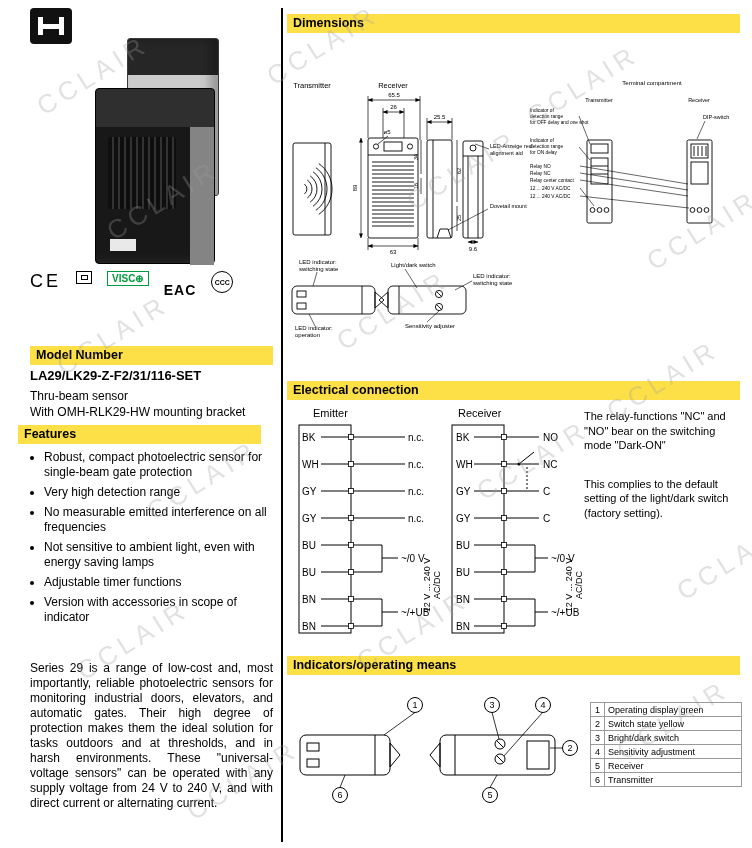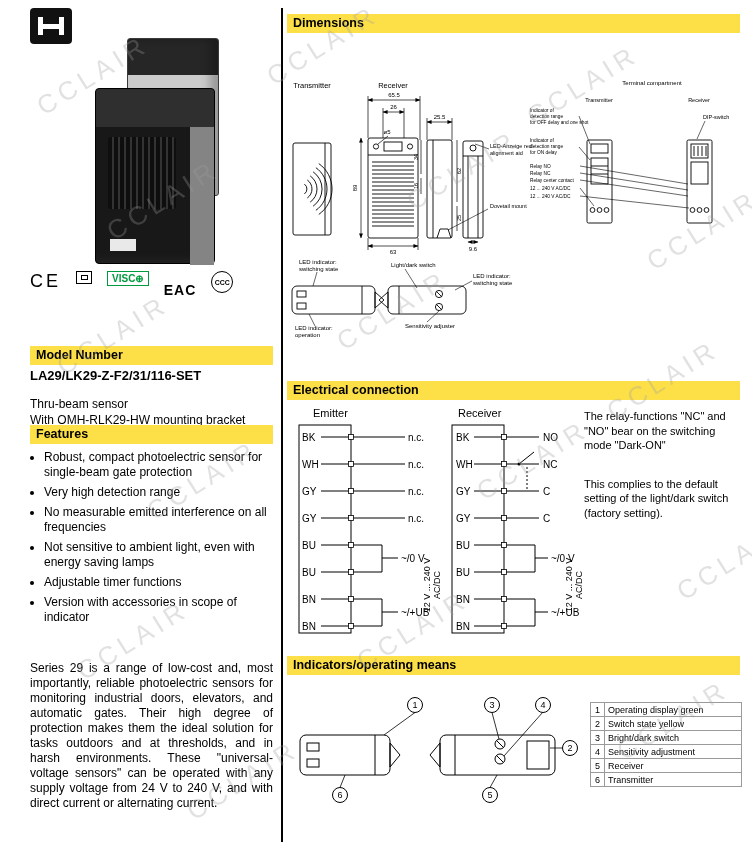--- a/index.html
+++ b/index.html
@@ -44,21 +44,21 @@
   .ce { font-size:18px; letter-spacing:3px; }
   .sq { width:16px; height:13px; border:1.6px solid #000; display:inline-flex; align-items:center; justify-content:center; }
   .sq-in { width:7px; height:5px; border:1.2px solid #000; display:inline-block; }
   .visco { border:1.5px solid #009b3e; color:#009b3e; font-weight:bold; font-size:10px; padding:1px 4px; }
   .eac { font-weight:bold; font-size:14px; letter-spacing:1px;margin-top:11px; }
   .ccc { width:22px; height:22px; border:1.5px solid #000; border-radius:50%; font-size:7px; font-weight:bold;
     display:inline-flex; align-items:center; justify-content:center; }
 
   
   .model-number { position:absolute; left:30px; top:368px; width:243px; font-size:13px; font-weight:bold; }
-  .model-line { position:absolute; left:30px; width:243px; font-size:12px;margin-top:8px; }
+  .model-line { position:absolute; left:30px; width:243px; font-size:12px; }
   .features-list { position:absolute; left:30px; top:450px; width:243px; font-size:12px; line-height:15px;
     list-style:disc outside; padding-left:14px; }
   .features-list li { margin-bottom:5px; }
   .prod-info { position:absolute; left:30px; top:661px; width:243px; font-size:12px; line-height:15px; text-align:justify; }
 
   .elec-note { position:absolute; left:584px; top:409px; width:158px; font-size:11px; line-height:1.32; }
   .elec-note p + p { margin-top:24px; }
 
   .ind-table { position:absolute; left:590px; top:702px; width:152px; border-collapse:collapse; font-size:9px; }
   .ind-table td { border:0.8px solid #9a9a9a; padding:1.5px 3px; height:13px; }
@@ -96,21 +96,21 @@
     <span class="visco">VISC⊕</span>
     <span class="eac">EAC</span>
     <span class="ccc">CCC</span>
   </div>
 
   <div class="sec-header" style="left:30px;top:346px;width:243px">Model Number</div>
   <div class="model-number">LA29/LK29-Z-F2/31/116-SET</div>
   <div class="model-line" style="top:389px">Thru-beam sensor</div>
   <div class="model-line" style="top:405px">With OMH-RLK29-HW mounting bracket</div>
 
-  <div class="sec-header" style="left:30px;top:425px;width:243px">Features</div>
+  <div class="sec-header" style="left:18px;top:425px;width:243px">Features</div>
   <ul class="features-list">
     <li>Robust, compact photoelectric sensor for single-beam gate protection</li>
     <li>Very high detection range</li>
     <li>No measurable emitted interference on all frequencies</li>
     <li>Not sensitive to ambient light, even with energy saving lamps</li>
     <li>Adjustable timer functions</li>
     <li>Version with accessories in scope of indicator</li>
   </ul>
 
   <div class="prod-info">Series 29 is a range of low-cost and, most importantly, reliable photoelectric sensors for monitoring industrial doors, elevators, and automatic gates. Their high degree of protection makes them the ideal solution for tasks outdoors and at thresholds, and in harsh environments. These "universal-voltage sensors" can be operated with any supply voltage from 24 V to 240 V, and with direct current or alternating current.</div>

